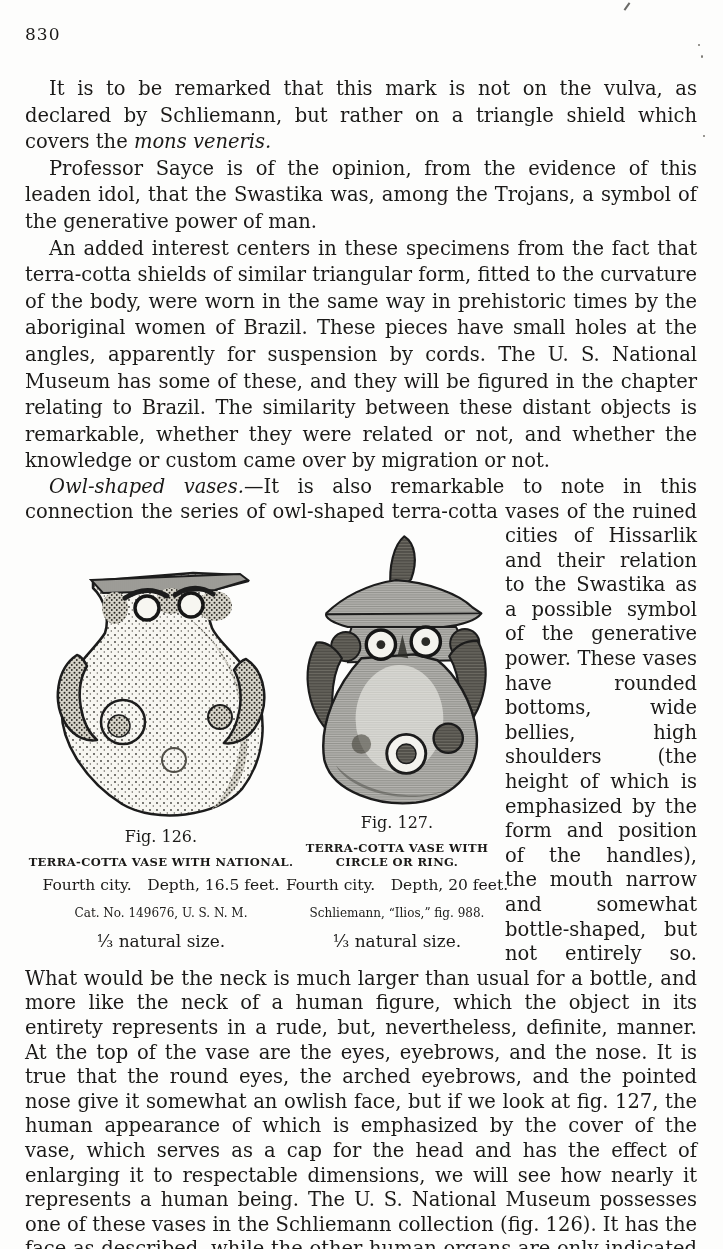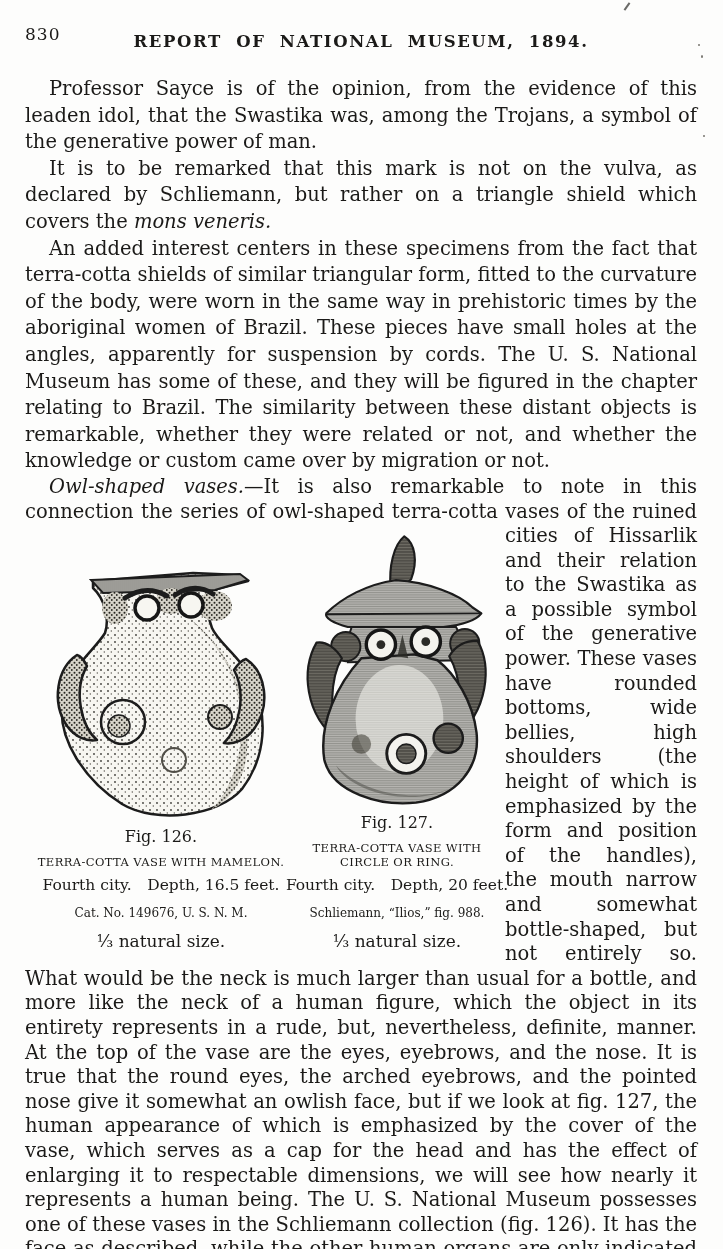--- a/index.html
+++ b/index.html
@@ -43,21 +43,21 @@
     text-indent:0;
   }
   .fig {
     display:inline-flex; flex-direction:column; align-items:center;
     text-align:center; text-indent:0;
   }
   .fig-1 { width:272px; }
   .fig-2 { width:200px; }
   .fig-img { display:flex; align-items:flex-end; justify-content:center; height:280px; }
   .fig-label   { display:block; font-size:16px;  margin-top:3px; }
-  .fig-title   { display:block; font-size:11.5px; font-weight:normal; letter-spacing:0.4px; line-height:14px; margin-top:5px; }
+  .fig-title   { display:block; font-size:11.5px; font-weight:bold; letter-spacing:0.4px; line-height:14px; margin-top:5px; }
   .fig-sub     { display:block; font-size:15.5px; margin-top:4px; white-space:nowrap; }
   .fig-note    { display:block; font-size:12px;  margin-top:4px; white-space:nowrap;text-align:center; }
   .fig-scale   { display:block; font-size:17px;  margin-top:3px; }
 
   
   .artifact-slash {
     position:absolute; top:2px; left:626px;
     width:2px; height:9px; background:#6b6b68;
     transform:rotate(35deg);
   }
@@ -67,26 +67,25 @@
   .speck-3 { left:703px; top:135px; width:2px; height:2px; }
   .speck-4 { left:44px;  top:1224px; width:2px; height:2px; }
 </style>
 </head>
 <body>
 
 <div class="page">
 
   <div class="header">
     <span class="pagenum">830</span>
-    <span class="running-title">REPORT OF NATIONAL MUSEUM, 1894.</span>
   </div>
 
+  <p class="para"><span>It is to be remarked that this mark is not on the vulva, as declared by Schliemann, but rather on a triangle shield which covers the </span><span class="ital">mons veneris.</span></p>
+
   <p class="para">Professor Sayce is of the opinion, from the evidence of this leaden idol, that the Swastika was, among the Trojans, a symbol of the generative power of man.</p>
-
-  <p class="para"><span>It is to be remarked that this mark is not on the vulva, as declared by Schliemann, but rather on a triangle shield which covers the </span><span class="ital">mons veneris.</span></p>
 
   <p class="para">An added interest centers in these specimens from the fact that terra-cotta shields of similar triangular form, fitted to the curvature of the body, were worn in the same way in prehistoric times by the aboriginal women of Brazil.  These pieces have small holes at the angles, apparently for suspension by cords.  The U. S. National Museum has some of these, and they will be figured in the chapter relating to Brazil.  The similarity between these distant objects is remarkable, whether they were related or not, and whether the knowledge or custom came over by migration or not.</p>
 
   <p class="para para-tight"><span class="ital">Owl-shaped vases.</span><span>—It is also remarkable to note in this connection the series of owl-shaped terra-cotta vases of the ruined cities of </span><span class="figblock">
         <span class="fig fig-1">
           <span class="fig-img">
             <svg width="236" height="266" viewBox="0 0 236 266" xmlns="http://www.w3.org/2000/svg" role="img" aria-label="terra-cotta vase with mamelon">
       <defs>
         <pattern id="st1" width="7" height="7" patternUnits="userSpaceOnUse">
           <rect width="7" height="7" fill="#f7f6f1"></rect>
@@ -115,21 +114,21 @@
       <circle cx="148" cy="49" r="12" fill="#f7f6f1" stroke="#161616" stroke-width="3.5"></circle>
       <path d="M34,99 C14,112 8,146 24,170 C32,181 44,186 54,184 C38,170 30,134 44,110 C41,104 38,100 34,99 Z" fill="url(#st1d)" stroke="#1c1c1c" stroke-width="2.5" stroke-linejoin="round"></path>
       <path d="M203,103 C223,116 228,150 211,173 C203,184 190,189 181,187 C196,172 204,138 191,114 C195,108 199,104 203,103 Z" fill="url(#st1d)" stroke="#1c1c1c" stroke-width="2.5" stroke-linejoin="round"></path>
       <circle cx="80" cy="166" r="22" fill="url(#st1)" stroke="#1c1c1c" stroke-width="2.5"></circle>
       <circle cx="76" cy="170" r="11" fill="url(#st1d)" stroke="#1c1c1c" stroke-width="1.5"></circle>
       <circle cx="177" cy="161" r="12" fill="url(#st1d)" stroke="#1c1c1c" stroke-width="2"></circle>
       <circle cx="131" cy="204" r="12" fill="none" stroke="#504e47" stroke-width="2"></circle>
     </svg>
           </span>
           <span class="fig-label">Fig. 126.</span>
-          <span class="fig-title">TERRA-COTTA VASE WITH MAMELON.</span>
+          <span class="fig-title">TERRA-COTTA VASE WITH NATIONAL.</span>
           <span class="fig-sub">Fourth city. Depth, 16.5 feet.</span>
           <span class="fig-note">Cat. No. 149676, U. S. N. M.</span>
           <span class="fig-scale">⅓ natural size.</span>
         </span>
         <span class="fig fig-2">
           <span class="fig-img">
             <svg width="200" height="280" viewBox="0 0 205 280" xmlns="http://www.w3.org/2000/svg" role="img" aria-label="terra-cotta vase with circle or ring">
       <defs>
         <pattern id="hh2" width="6" height="3.6" patternUnits="userSpaceOnUse">
           <rect width="6" height="3.6" fill="#f2f1ec"></rect>

